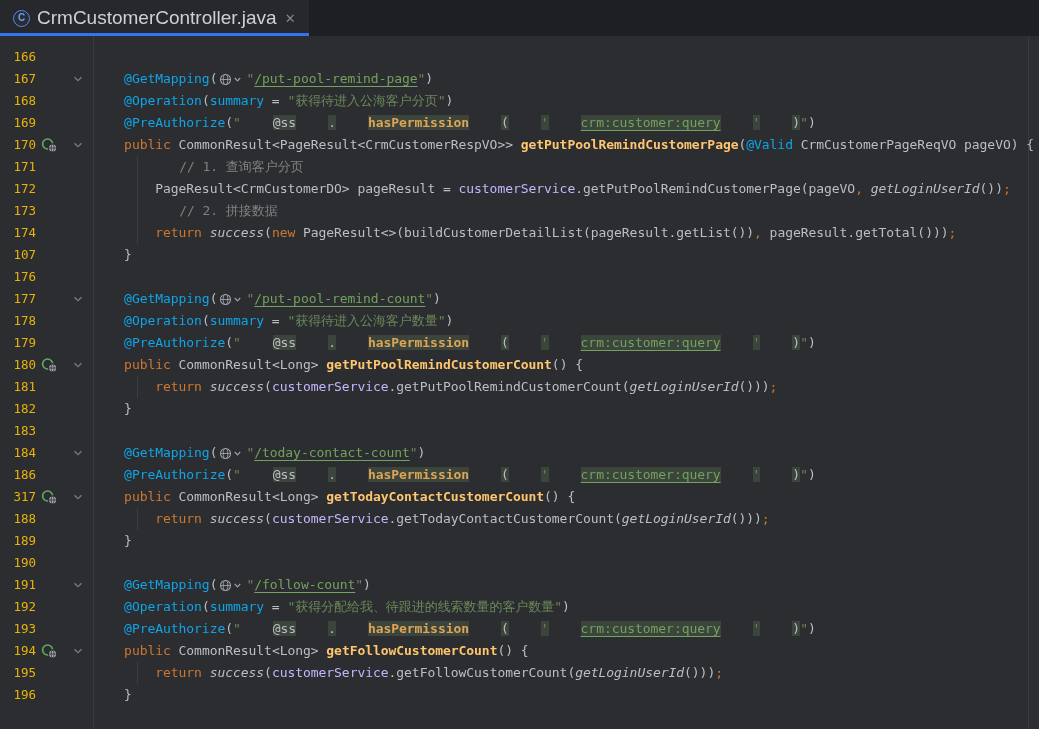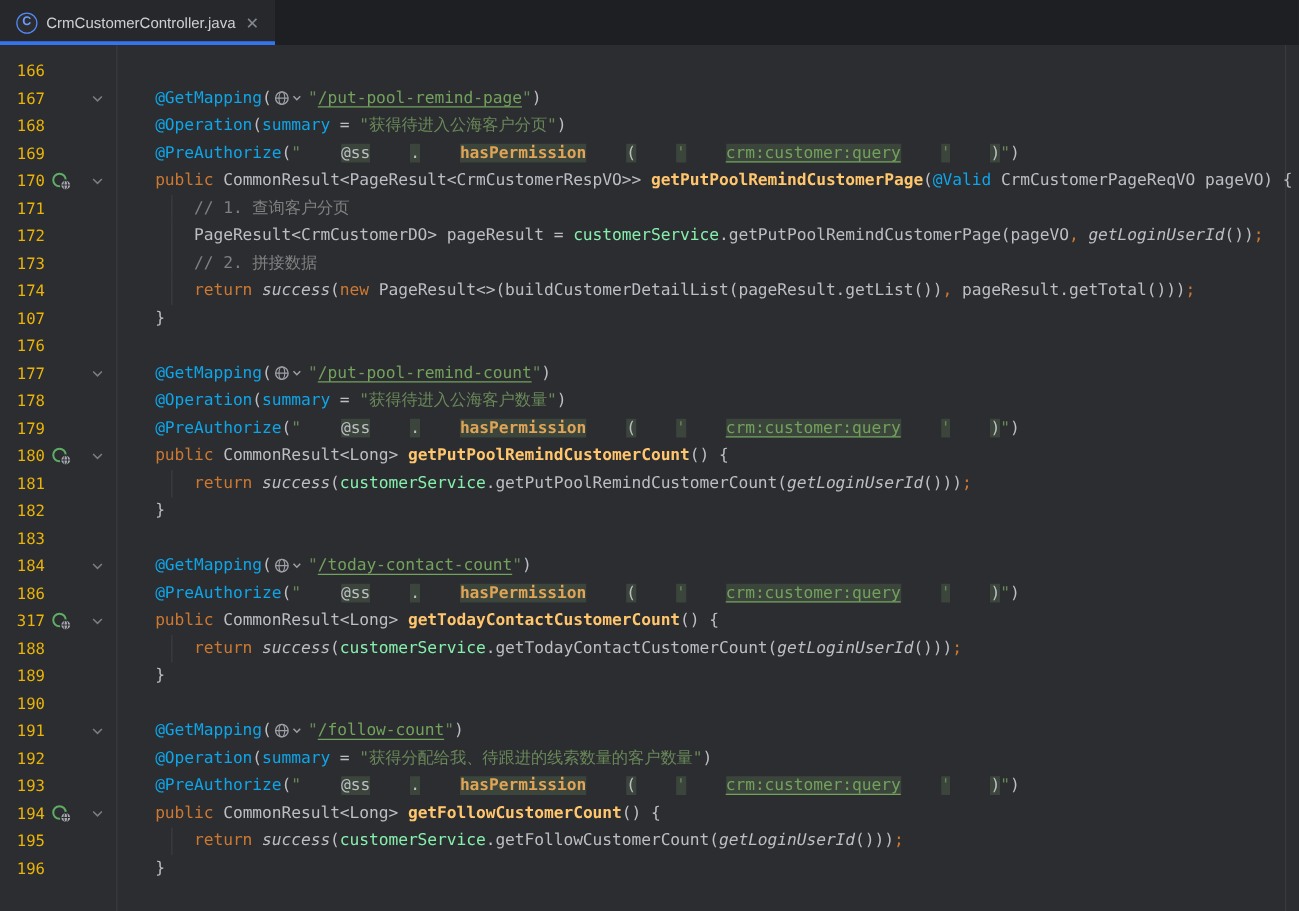--- a/index.html
+++ b/index.html
@@ -19,21 +19,21 @@
   }
   .tab .underline{
     position:absolute;left:0;right:0;bottom:0;height:3px;background:#3574F0;
   }
   .classicon{
     width:17px;height:17px;border-radius:50%;
     border:1.6px solid #548AF7;box-sizing:border-box;
     color:#6B9BFA;font:bold 10px/13.5px "Liberation Sans",sans-serif;
     text-align:center;flex:none;background:#2B2D30;
   }
-  .tabtitle{color:#CED0D6;font-size:12px;white-space:nowrap;}
+  .tabtitle{color:#CED0D6;font-size:19px;white-space:nowrap;}
   .tabclose{color:#83878E;font-size:13px;line-height:13px;padding:2px 1px;cursor:pointer;}
   
   .editor{
     position:absolute;top:36px;left:0;right:0;bottom:0;background:#2B2D30;
   }
   .gutter-sep{position:absolute;left:93px;top:0;bottom:0;width:1px;background:#393B40;}
   .margin-guide{position:absolute;left:1028px;top:0;bottom:0;width:1px;background:#383A3F;}
   .content{position:absolute;top:10px;left:0;right:0;}
   .row{display:flex;height:22px;position:relative;}
   .ln{
@@ -49,23 +49,23 @@
     letter-spacing:-0.05px;line-height:22px;color:#BCBEC4;
   }
   .iguide{position:absolute;left:137px;top:0;bottom:0;width:1px;background:#3A3D42;}
   
   .seg{white-space:pre;}
   .ann{color:#0ea5e9;}
   .punct,.plain{color:#BCBEC4;}
   .kw{color:#CC7832;}
   .str{color:#6A8759;}
   .stru{color:#73A25C;text-decoration:underline;text-underline-offset:3px;}
-  .cm{color:#808080;}
+  .cm{color:#808080;margin-left:24px;}
   .method{color:#FFC66D;font-weight:600;}
-  .field{color:#86efac;}
+  .field{color:#c4b5fd;}
   .stat{color:#BCBEC4;font-style:italic;}
   .sem{color:#CC7832;}
   .amber{color:#DFA456;font-weight:600;}
   .bg{background:#3B453C;margin-left:32px;}
   .inlay{display:inline-flex;align-items:center;gap:1px;padding:0 4px 0 2px;vertical-align:middle;}
 </style>
 </head>
 <body>
 
 <div class="tabbar">

